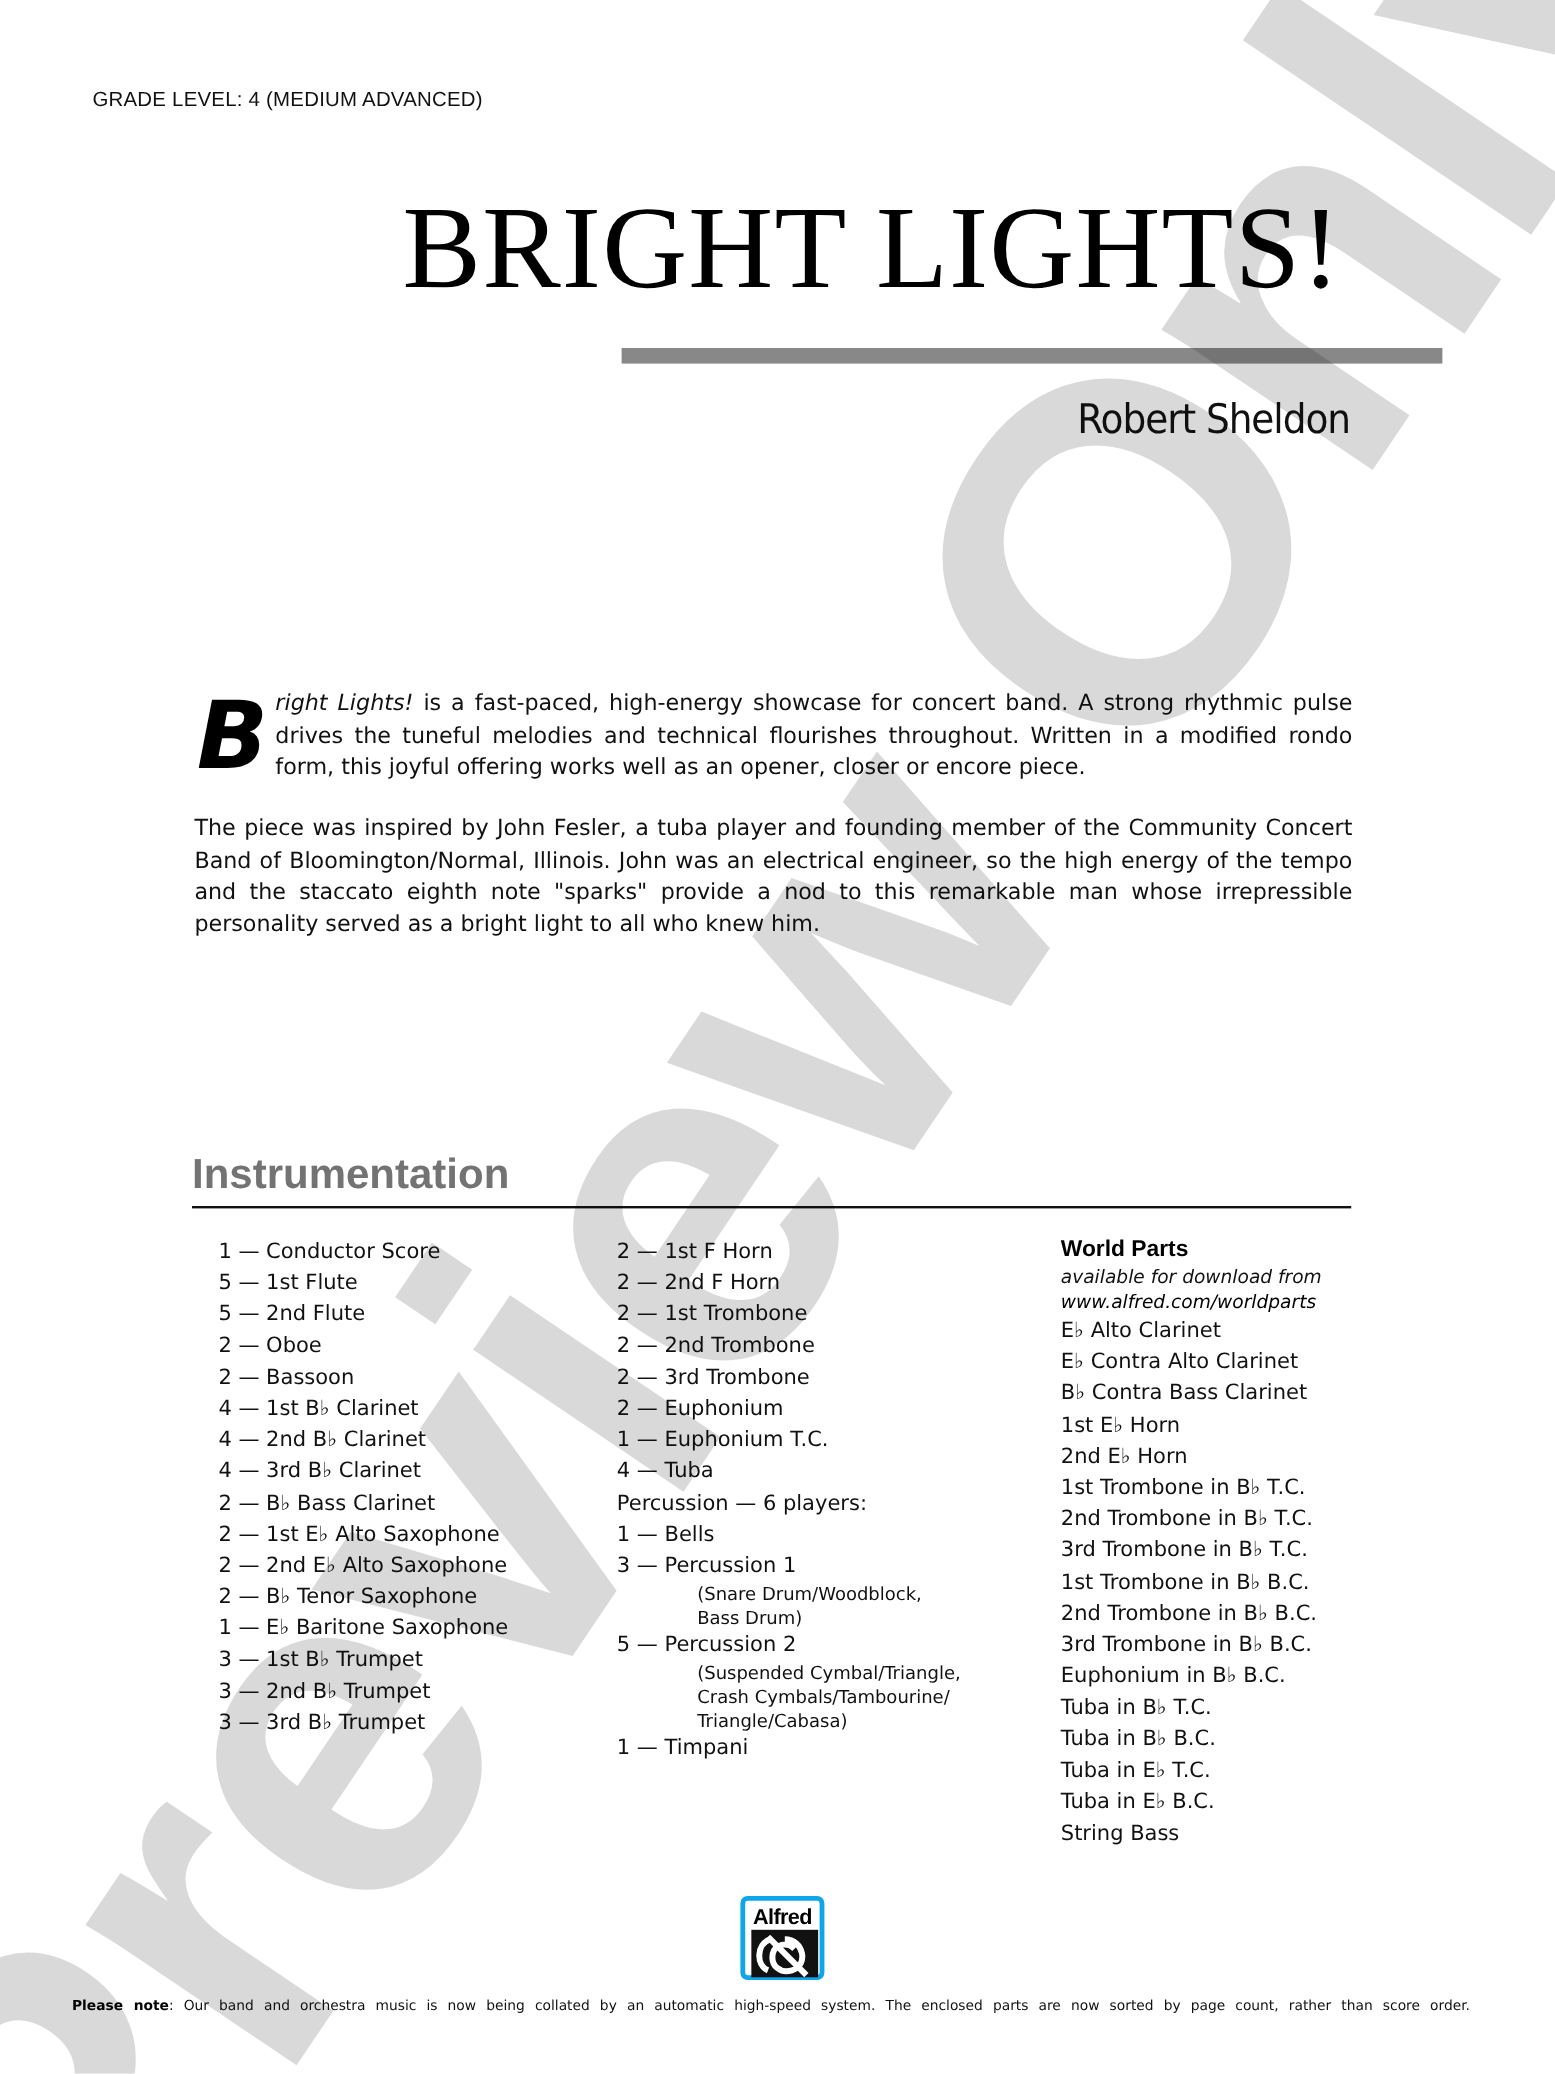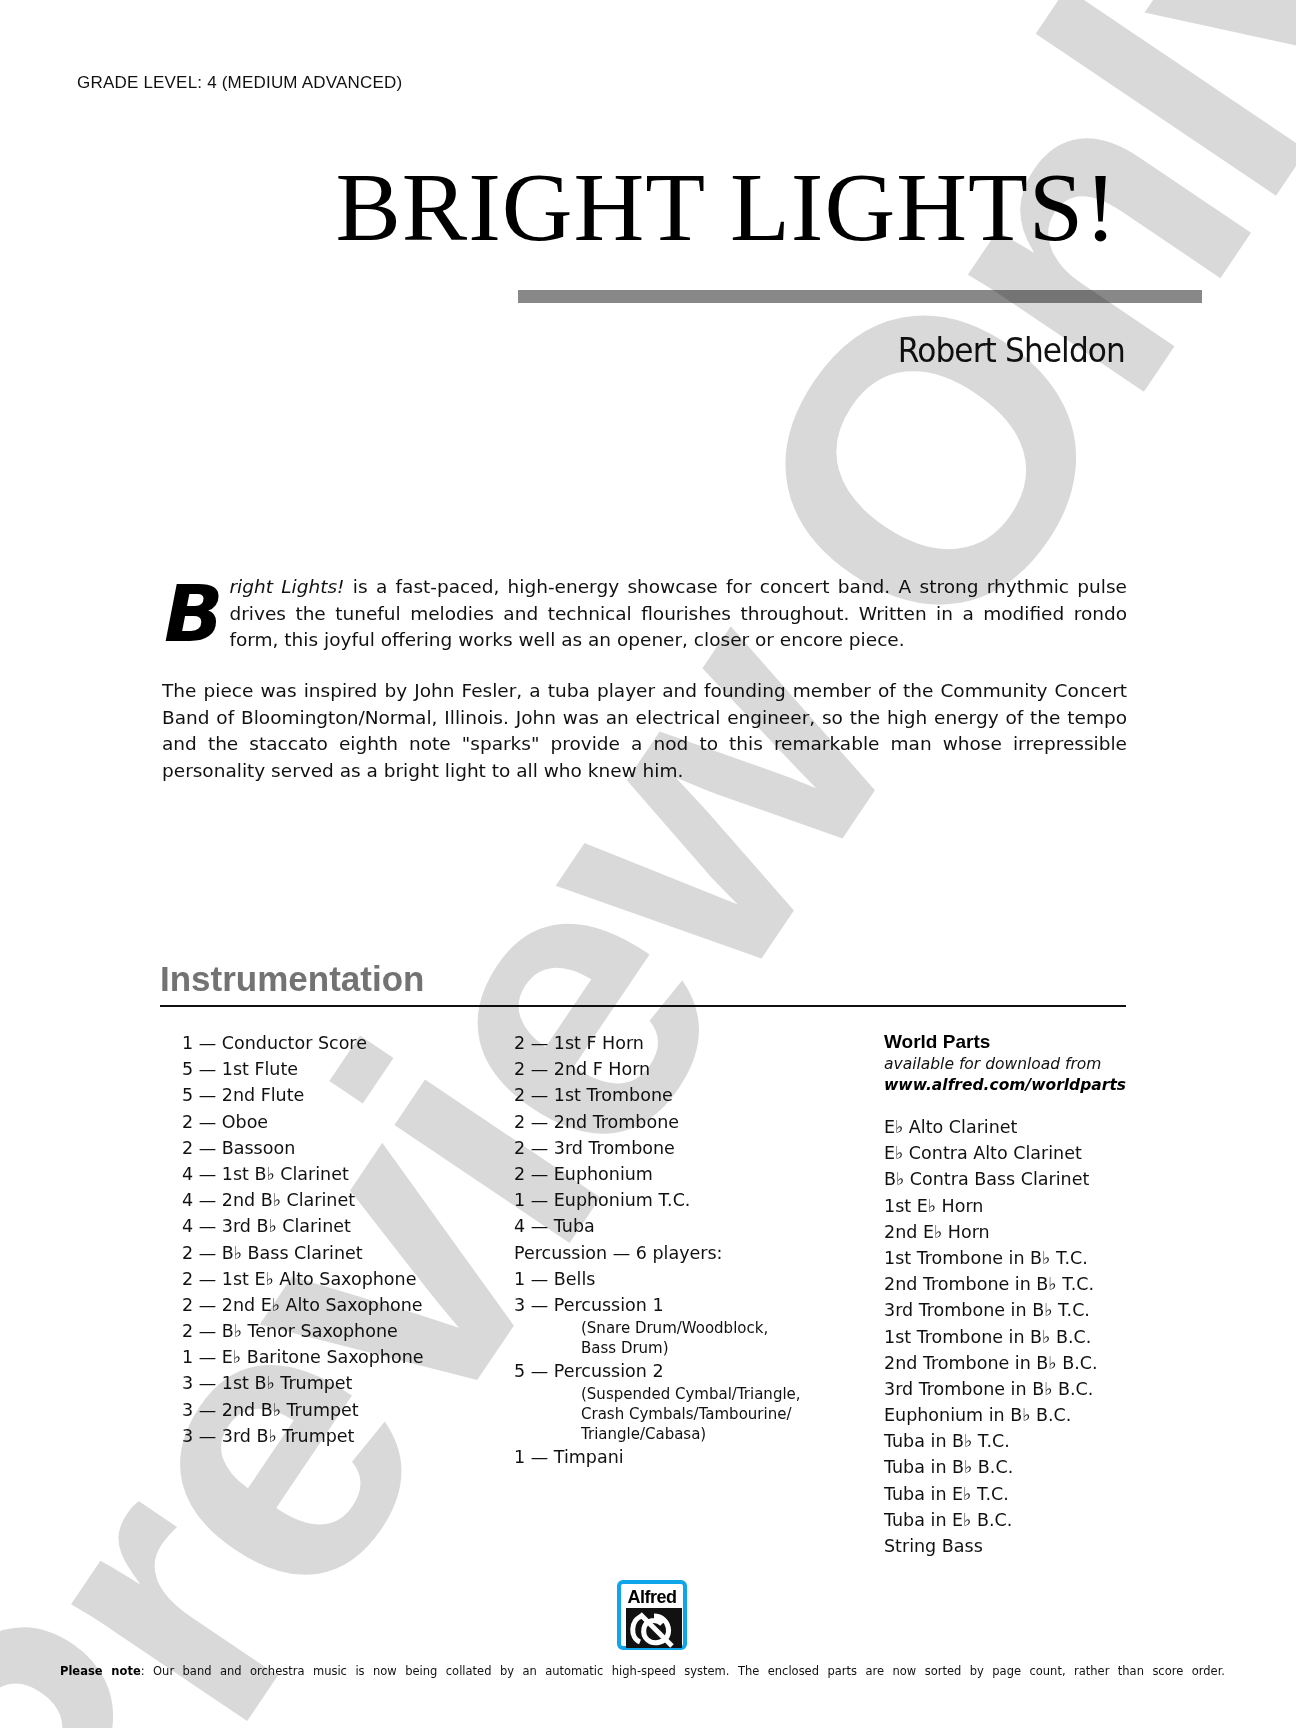--- a/index.html
+++ b/index.html
@@ -61,21 +61,21 @@
     position: absolute; font-family: "DejaVu Sans", sans-serif; font-size: 17.5px; color: #111;
   }
   .col .row { height: 26.2px; line-height: 26.2px; white-space: nowrap; }
   .col .sub { font-size: 15px; line-height: 20px; padding-left: 67px; white-space: nowrap; }
   .col1 { left: 182px; top: 1030px; }
   .col2 { left: 514px; top: 1030px; }
   .col3 { left: 884px; top: 1030px; }
 
   .wp-title { font-family: "Liberation Sans", sans-serif; font-weight: bold; font-size: 19px; line-height: 24px; color:#000; }
   .wp-sub { font-style: italic; font-size: 15.5px; line-height: 20px; }
-  .wp-url { font-style: italic; font-weight: bold; font-size: 15.5px; line-height: 22px; margin-bottom: 18px; color:#000; }
+  .wp-url { font-style: italic; font-weight: normal; font-size: 15.5px; line-height: 22px; margin-bottom: 0; color:#000; }
 
   .logo {
     position: absolute; left: 617px; top: 1580px; width: 70px; height: 70px;
     border: 4px solid #0ea5e9; border-radius: 6px; background: #fff; box-sizing: border-box;
   }
   .logo-text {
     position: absolute; left: 0; right: 0; top: 3px; text-align: center;
     font-family: "Liberation Sans", sans-serif; font-weight: bold; font-size: 18px; letter-spacing: -0.5px; color: #000;
   }
   .logo-mark { position: absolute; left: 5px; top: 24px; width: 56px; height: 40px; }

